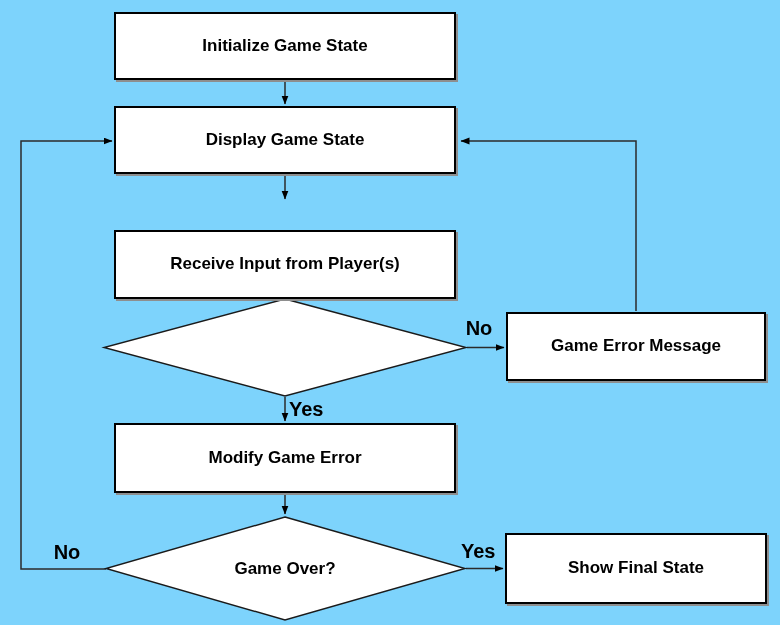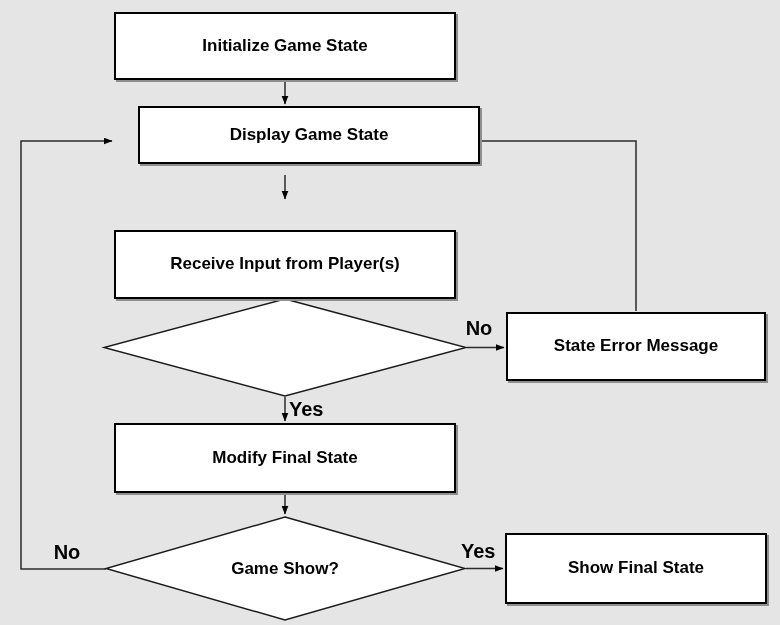--- a/index.html
+++ b/index.html
@@ -4,21 +4,21 @@
 <style>
   html, body {
     margin: 0;
     padding: 0;
     background: #ffffff;
   }
   .canvas {
     position: relative;
     width: 780px;
     height: 625px;
-    background: #e5e5e5;
+    background: #7dd3fc;
     font-family: "Liberation Sans", "DejaVu Sans", sans-serif;
     color: #000000;
     overflow: hidden;
   }
   svg.wires {
     position: absolute;
     left: 0;
     top: 0;
     width: 780px;
     height: 625px;
@@ -31,21 +31,21 @@
     justify-content: center;
     background: #ffffff;
     border: 2px solid #000000;
     box-shadow: 2px 2px 0 #8e8e8e;
     font-size: 17px;
     font-weight: 600;
     text-align: center;
     line-height: 1.2;
   }
   .node-initialize { left: 114px; top: 12px;  width: 342px; height: 68px; }
-  .node-display    { left: 114px; top: 106px; width: 342px; height: 58px; margin-left: 24px; }
+  .node-display    { left: 114px; top: 106px; width: 342px; height: 68px; }
   .node-receive    { left: 114px; top: 201px; width: 342px; height: 69px; margin-top: 29px; }
   .node-error      { left: 506px; top: 312px; width: 260px; height: 69px; }
   .node-modify     { left: 114px; top: 423px; width: 342px; height: 70px; }
   .node-final      { left: 505px; top: 533px; width: 262px; height: 71px; }
   .decision-label {
     position: absolute;
     font-size: 17px;
     font-weight: 600;
     text-align: center;
     line-height: 22px;
@@ -93,29 +93,29 @@
   <div class="node node-initialize">
     <span>Initialize Game State</span>
   </div>
   <div class="node node-display">
     <span>Display Game State</span>
   </div>
   <div class="node node-receive">
     <span>Receive Input from Player(s)</span>
   </div>
   <div class="node node-error">
-    <span>State Error Message</span>
+    <span>Game Error Message</span>
   </div>
   <div class="node node-modify">
-    <span>Modify Final State</span>
+    <span>Modify Game Error</span>
   </div>
   <div class="node node-final">
     <span>Show Final State</span>
   </div>
 
-  <div class="decision-label decision-label-gameover">Game Show?</div>
+  <div class="decision-label decision-label-gameover">Game Over?</div>
 
   <div class="edge-label edge-label-no-input">No</div>
   <div class="edge-label edge-label-yes-input">Yes</div>
   <div class="edge-label edge-label-yes-gameover">Yes</div>
   <div class="edge-label edge-label-no-gameover">No</div>
 
 </div>
 
 </body></html>

